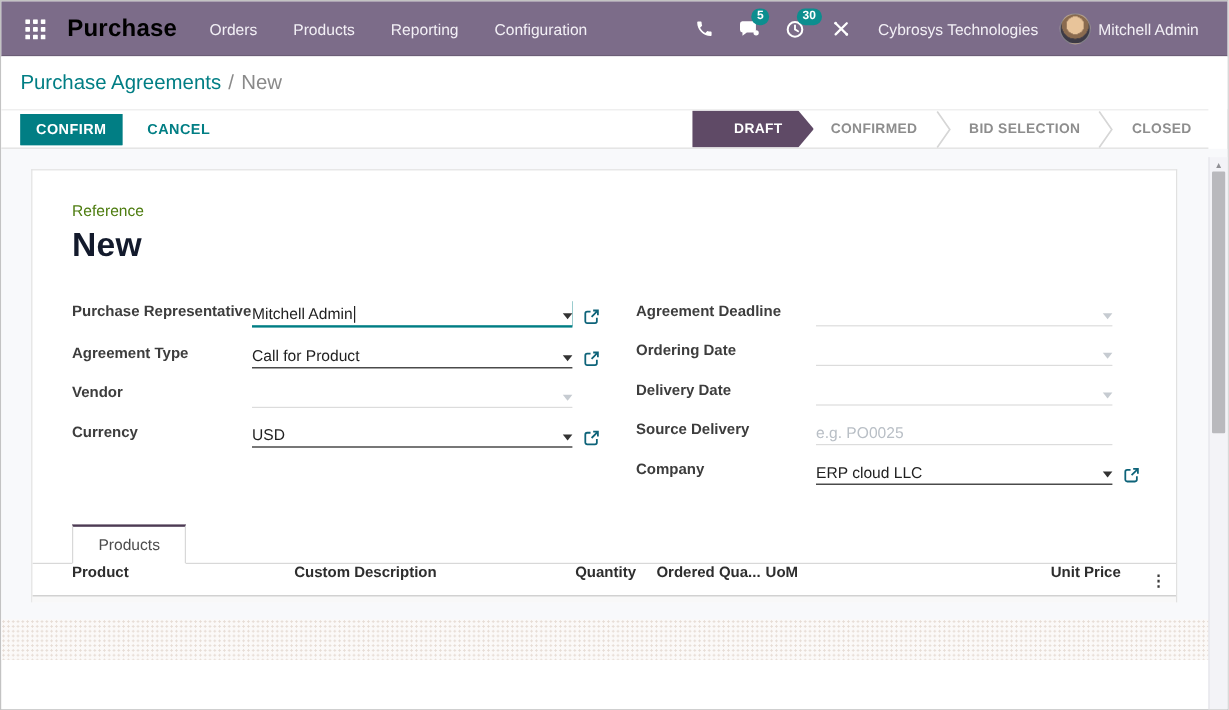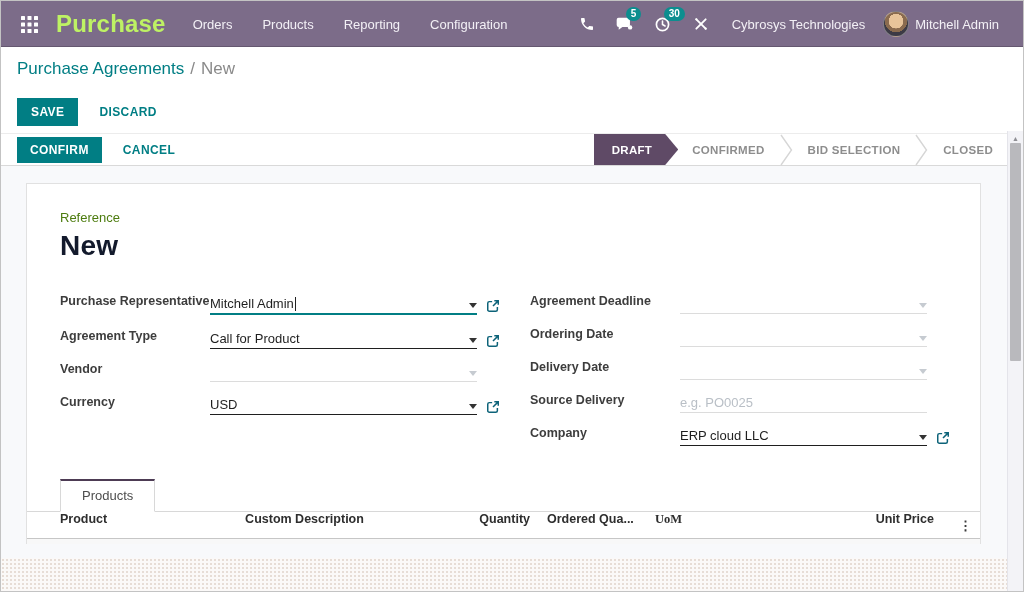--- a/index.html
+++ b/index.html
@@ -3,21 +3,21 @@
 <meta charset="utf-8">
 <style>
   * { margin:0; padding:0; box-sizing:border-box; }
   html,body { width:1024px; height:592px; font-family:"Liberation Sans", sans-serif; background:#fff; }
   .page { position:relative; width:1024px; height:592px; border:1px solid #c3c3c3; overflow:hidden; background:#fff; }
 
   
   .navbar { height:46px; background:#7C6C89; display:flex; align-items:center; justify-content:space-between; padding:0 12px 0 10px; box-shadow:inset 0 -1px rgba(0,0,0,.18); }
   .nav-left, .nav-right { display:flex; align-items:center; height:100%; }
   .apps-btn { display:flex; align-items:center; padding:0 10px; cursor:pointer; height:100%; }
-  .brand { color:#bef264; font-size:24px; font-weight:bold; padding:0 12px 0 8px; letter-spacing:.2px; cursor:pointer; }
+  .brand { color:#000000; font-size:20px; font-weight:bold; padding:0 12px 0 8px; letter-spacing:.2px; cursor:pointer; }
   .nav-item { color:#f3f0f6; font-size:13px; padding:0 15px; height:100%; display:flex; align-items:center; cursor:pointer; }
   .nav-icon { position:relative; display:flex; align-items:center; justify-content:center; width:38px; height:100%; cursor:pointer; }
   .badge { position:absolute; top:6px; left:20px; background:#0c8e8f; color:#fff; font-size:10px; font-weight:bold; border-radius:9px; padding:1px 5px; line-height:12px; }
   .nav-company, .nav-user { color:#f3f0f6; font-size:13px; padding:0 12px; height:100%; display:flex; align-items:center; cursor:pointer; }
   .avatar { width:26px; height:26px; border-radius:50%; background:radial-gradient(circle at 50% 38%, #e8c49a 0 38%, #8a6b4f 39% 58%, #3c3a45 59% 100%); border:1px solid rgba(255,255,255,.35); margin-left:6px; }
   .nav-user { padding-left:6px; }
 
   
   .breadcrumb-row { height:44px; display:flex; align-items:center; padding:16px 16px; background:#fff; }
   .crumb-root { color:#017e84; font-size:17px; cursor:pointer; }
@@ -28,21 +28,21 @@
   .action-row { height:42px; display:flex; align-items:center; padding:0 16px; background:#fff; }
   .btn-primary { background:#017e84; color:#fff; border:1px solid #017e84; font-size:12px; font-weight:bold; padding:6px 13px; letter-spacing:.4px; cursor:pointer; font-family:inherit; }
   .btn-link { background:transparent; color:#017e84; border:none; font-size:12px; font-weight:bold; padding:6px 13px; margin-left:8px; letter-spacing:.4px; cursor:pointer; font-family:inherit; }
 
   
   .statusbar { height:33px; background:#fff; border-top:1px solid #ececec; border-bottom:1px solid #d9d9d9; display:flex; align-items:center; justify-content:space-between; padding-left:16px; margin-right:16px; }
   .status-left { display:flex; align-items:center; }
   .status-left .btn-primary { padding:5px 12px; }
   .status-right { display:flex; align-items:stretch; height:100%; }
   .stage { display:flex; align-items:center; font-size:11.5px; font-weight:bold; color:#8d8d8d; letter-spacing:.3px; padding:0 14px; }
-  .stage.active { background:#5f4a66; color:#fff; clip-path:polygon(0 0, calc(100% - 13px) 0, 100% 50%, calc(100% - 13px) 100%, 0 100%); padding:0 26px 0 18px; }
+  .stage.active { background:#5f4a66; color:#fff; clip-path:polygon(0 0, calc(100% - 13px) 0, 100% 50%, calc(100% - 13px) 100%, 0 100%); padding:0 26px 0 35px; }
   .stage-sep { display:flex; align-items:center; }
 
   
   .content { position:relative; height:426px; background:#f8f9fb; }
   .sheet { position:absolute; left:25px; top:17px; width:955px; height:361px; background:#fff; border:1px solid #e1e1e1; border-bottom:none; overflow:hidden; }
   .sheet-pad { padding:26px 0 0 33px; }
   .ref-label { font-size:13px; color:#4d7c0f; }
   .ref-value { font-size:28px; font-weight:600; color:#131a2c; margin-top:5px; letter-spacing:.2px; }
 
   .field-grid { display:flex; margin-top:28px; padding-right:30px; }
@@ -62,21 +62,21 @@
   .ext-link { flex:none; margin:0 0 1px 9px; cursor:pointer; display:flex; }
 
   
   .tabbar { margin-top:22px; border-bottom:1px solid #d8d8d8; padding-left:33px; display:flex; align-items:flex-end; height:35px; }
   .tab { position:relative; top:1px; background:#fff; border:1px solid #d8d8d8; border-bottom:1px solid #fff; border-top:2px solid #4d3b54; padding:7px 21px 8px; font-size:13px; color:#4d4d4d; cursor:pointer; }
   .thead { display:flex; align-items:flex-start; height:27px; border-bottom:1px solid #c6c6c6; font-size:12.5px; font-weight:bold; color:#2e2e2e; position:relative; }
   .col-product { width:127px; margin-left:33px; }
   .col-desc { width:235px; text-align:center; }
   .col-qty { width:108px; text-align:right; }
   .col-ordqty { width:88px; margin-left:17px; white-space:nowrap; overflow:hidden; }
-  .col-uom { width:130px; margin-left:20px;font-family:Liberation Serif, serif; }
+  .col-uom { width:130px; margin-left:3px; }
   .col-price { flex:1; text-align:right; padding-right:46px; }
   .col-dots { position:absolute; right:8px; top:0; height:27px; display:flex; align-items:center; color:#3a3a3a; font-size:13px; font-weight:bold; cursor:pointer; }
   .add-line-row { height:27px; background:#f8f8f8; border-bottom:1px solid #ededed; display:flex; align-items:center; padding-left:33px; }
 
   
   .texture { position:absolute; left:0; bottom:0; width:1008px; height:34px;
     background-color:#fbf9f8;
     background-image:radial-gradient(#e7ddd6 1px, transparent 1px);
     background-size:4px 4px; }
 
@@ -145,24 +145,20 @@
       <span class="nav-user">Mitchell Admin</span>
     </div>
   </div>
 
   <div class="breadcrumb-row">
     <span class="crumb-root">Purchase Agreements</span>
     <span class="crumb-sep">/</span>
     <span class="crumb-current">New</span>
   </div>
 
-  <div class="action-row">
-    <button class="btn-primary">SAVE</button>
-    <button class="btn-link">DISCARD</button>
-  </div>
 
   <div class="statusbar">
     <div class="status-left">
       <button class="btn-primary">CONFIRM</button>
       <button class="btn-link">CANCEL</button>
     </div>
     <div class="status-right">
       <span class="stage active">DRAFT</span>
       <span class="stage">CONFIRMED</span>
       <span class="stage-sep">

